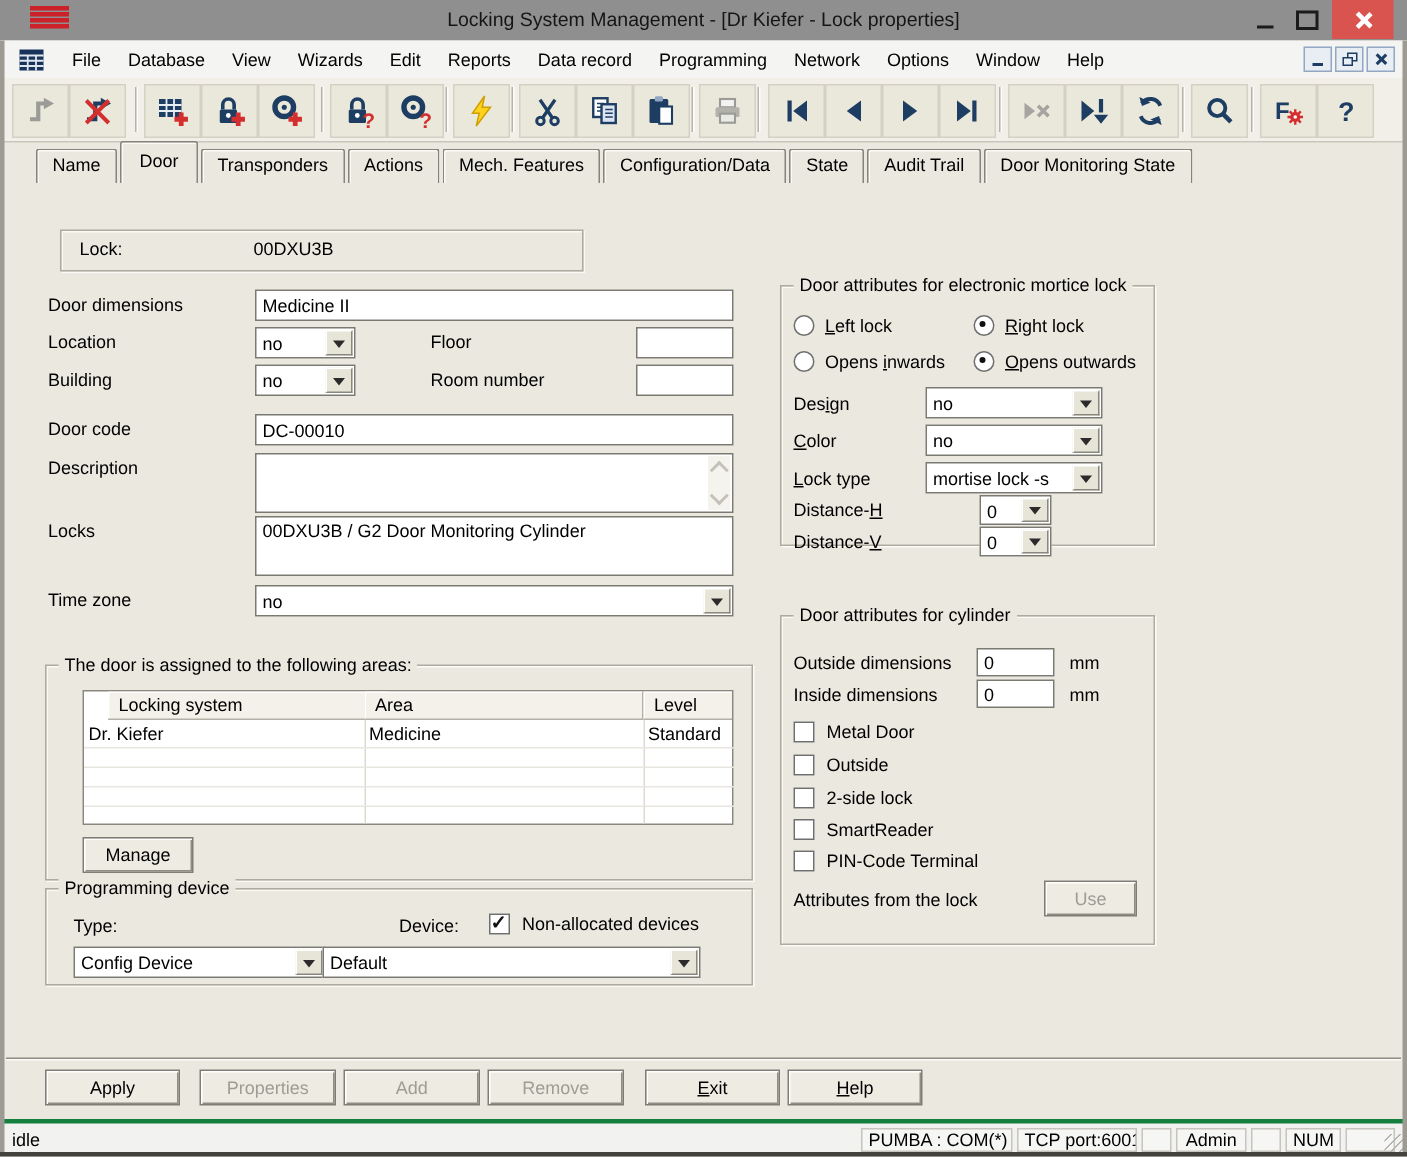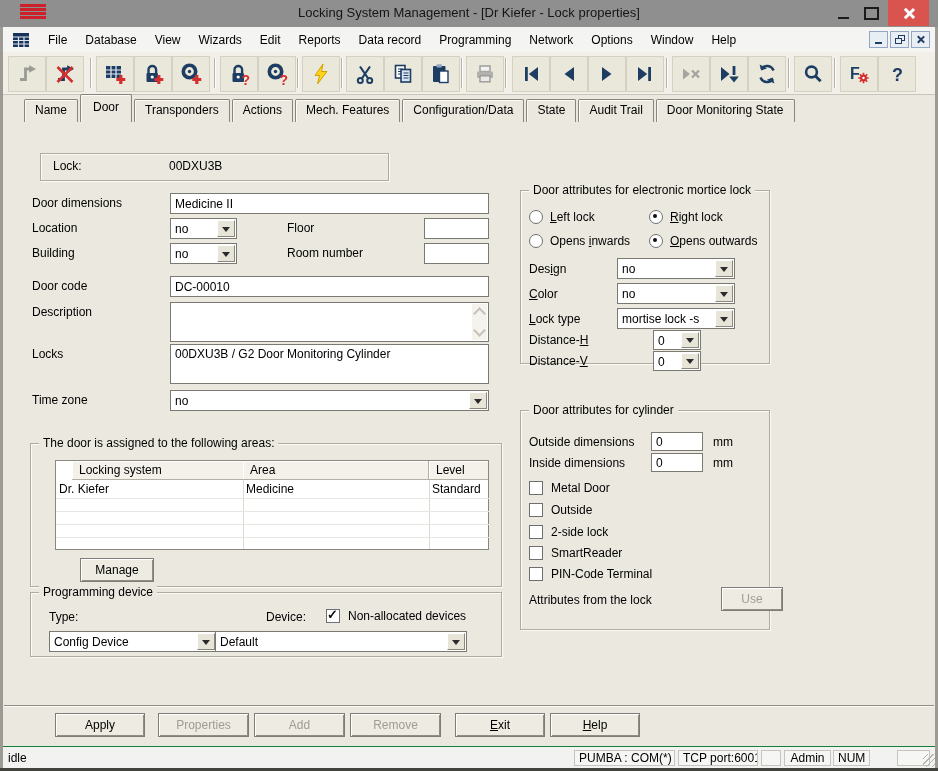--- a/index.html
+++ b/index.html
@@ -57,36 +57,36 @@
   .grp{position:absolute;border:1px solid #aeaca0;box-shadow:inset 1px 1px 0 #fbfaf6,1px 1px 0 #fbfaf6;}
   .gt{position:absolute;top:-8px;left:8px;background:#ebe9df;padding:0 4px;white-space:nowrap;}
   
   .radrow{position:absolute;display:flex;align-items:center;gap:7px;cursor:default;}
   .rad{width:12px;height:12px;border-radius:50%;background:#fff;border:1px solid #6f6f6f;position:relative;flex:none;}
   .rad.on::after{content:"";position:absolute;left:3px;top:3px;width:4px;height:4px;border-radius:50%;background:#101010;}
   .cbrow{position:absolute;display:flex;align-items:center;gap:8px;cursor:default;}
   .cb{width:12px;height:12px;background:#fff;border:1px solid #6f6f6f;position:relative;flex:none;}
   .cb.on::after{content:"✓";position:absolute;left:0px;top:-3px;font-size:13px;font-weight:bold;color:#111;}
   
-  .btn{position:absolute;height:24px;box-sizing:border-box;background:#eeece2;border:1px solid #7f7d75;box-shadow:inset 1px 1px 0 #fff,inset -1px -1px 0 #908e84;text-align:center;line-height:22px;cursor:default;margin-left:25px;}
+  .btn{position:absolute;height:24px;box-sizing:border-box;background:#eeece2;border:1px solid #7f7d75;box-shadow:inset 1px 1px 0 #fff,inset -1px -1px 0 #908e84;text-align:center;line-height:22px;cursor:default;}
   .btn.disabled{color:#9e9c94;}
   
   .tbl{position:absolute;background:#fff;border:1px solid #8a887e;box-sizing:border-box;}
   .th{position:absolute;top:0;height:19px;box-sizing:border-box;background:#f3f1e9;border-right:1px solid #b2b0a6;border-bottom:1px solid #b2b0a6;box-shadow:inset 1px 1px 0 #fff;padding-left:7px;line-height:18px;}
   .td{position:absolute;height:18px;line-height:18px;padding-left:3px;box-sizing:border-box;}
   .vline{position:absolute;width:1px;background:#dddbd1;}
   .hline{position:absolute;height:1px;background:#e7e6e0;}
   
   .scrollgut{position:absolute;right:1px;top:1px;bottom:1px;width:15px;background:#f5f3ed;}
   .chev-up,.chev-dn{position:absolute;left:3px;width:7px;height:7px;border:2px solid #c4c2b8;border-bottom:none;border-right:none;}
   .chev-up{top:5px;transform:rotate(45deg);}
   .chev-dn{bottom:5px;transform:rotate(225deg);}
   
   .divider{position:absolute;left:4px;top:705px;width:930px;height:0;border-top:1px solid #8f8d84;border-bottom:1px solid #fbfaf6;}
-  .statusbar{position:absolute;left:0;top:746px;width:938px;height:22px;background:#f2f2f1;border-top:1px solid #15803d;}
+  .statusbar{position:absolute;left:0;top:746px;width:938px;height:22px;background:#f2f2f1;border-top:3px solid #15803d;}
   .sp{position:absolute;top:3px;height:16px;line-height:15px;box-sizing:border-box;border:1px solid #c6c4bd;background:#f6f6f5;padding:0 4px;white-space:nowrap;overflow:hidden;}
   .grip{position:absolute;right:2px;bottom:2px;width:13px;height:13px;background:repeating-linear-gradient(135deg,transparent 0 3px,#b5b3ac 3px 4px);}
   .bottomedge{position:absolute;left:0;top:768px;width:938px;height:3px;background:#43433d;}
   svg{display:block;}
 </style>
 </head>
 <body>
 
 <div class="window">
 
@@ -533,21 +533,21 @@
   <div class="btn" style="left:430px;top:713px;width:90px;"><span></span><span style="text-decoration: underline;">E</span><span>xit</span></div>
   <div class="btn" style="left:525px;top:713px;width:90px;"><span></span><span style="text-decoration: underline;">H</span><span>elp</span></div>
 
   <div class="statusbar">
     <span class="lbl" style="left:8px;top:4px;">idle</span>
     <span class="sp" style="left:574px;width:101px;">PUMBA : COM(*)</span>
     <span class="sp" style="left:678px;width:80px;">TCP port:6001</span>
     <span class="sp" style="left:761px;width:20px;"></span>
     <span class="sp" style="left:784px;width:47px;text-align:center;">Admin</span>
     <span class="sp" style="left:834px;width:20px;"></span>
-    <span class="sp" style="left:833px;width:37px;text-align:right;">NUM</span>
+    <span class="sp" style="left:857px;width:37px;text-align:right;">NUM</span>
     <span class="sp" style="left:897px;width:33px;"></span>
     <span class="grip"></span>
   </div>
 
   <div class="frame-l"></div>
   <div class="frame-r"></div>
   <div class="bottomedge"></div>
 </div>
 
 </body></html>

